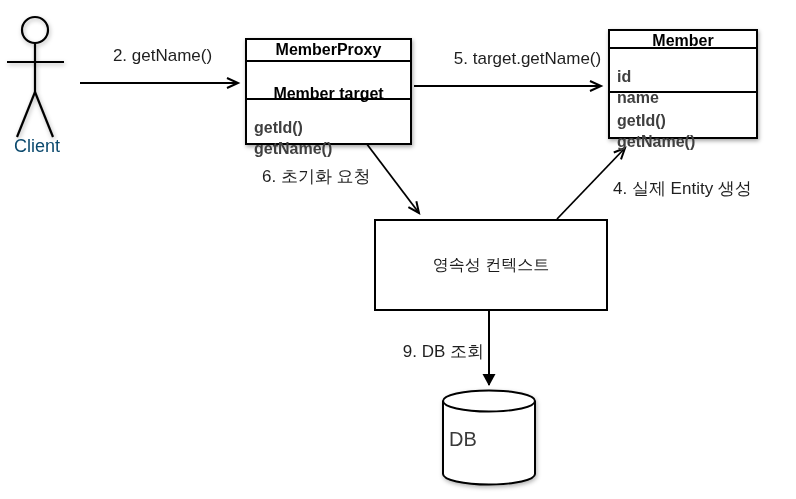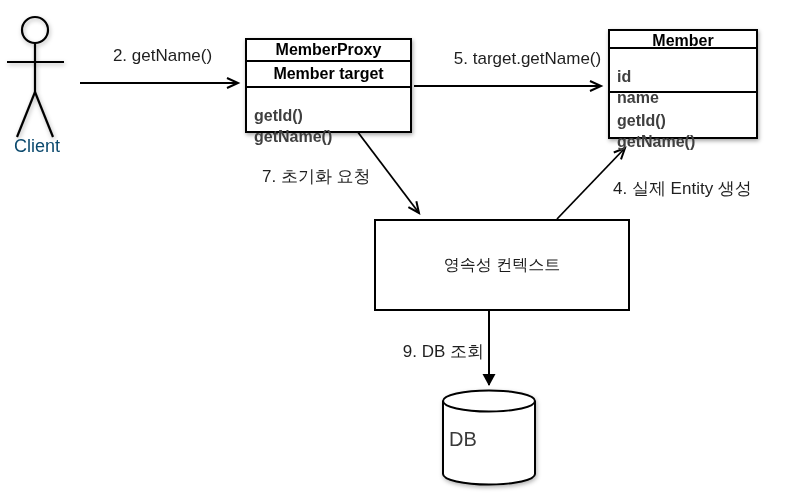--- a/index.html
+++ b/index.html
@@ -41,33 +41,33 @@
     border-bottom: 2px solid #000000;
   }
   .class-section {
     padding: 17px 7px 0 7px;
     font-weight: bold;
   }
   .class-line { line-height: 21px; white-space: nowrap; }
 
   #member-proxy-box { left: 245px; top: 38px; width: 167px; }
   #member-proxy-box .class-header { height: 22px; line-height: 20px; }
-  #member-proxy-box .class-row-bold { height: 26px; line-height: 24px; }
+  #member-proxy-box .class-row-bold { height: 18px; line-height: 24px; margin-top: 20px; }
   #member-proxy-box .class-section { height: 43px; }
 
   #member-box { left: 608px; top: 29px; width: 150px; }
   #member-box .class-header { height: 18px; line-height: 19px; }
   #member-box .attrs { height: 44px; border-bottom: 2px solid #000000; }
   #member-box .methods { height: 44px; }
   #member-box .class-section { padding-left: 7px; }
 
   #persistence-box {
     position: absolute;
     left: 374px; top: 219px;
-    width: 256px; height: 92px;
+    width: 234px; height: 92px;
     background: #ffffff;
     border: 2px solid #000000;
     display: flex;
     align-items: center;
     justify-content: center;
     font-size: 16px;
     color: #1a1a1a;
   }
 
   .flow-label {
@@ -162,17 +162,17 @@
   </div>
 
   <div id="persistence-box">
     <span>영속성 컨텍스트</span>
   </div>
 
   <div id="db-label">DB</div>
 
   <div class="flow-label" id="label-a1">2. getName()</div>
   <div class="flow-label" id="label-a5">5. target.getName()</div>
-  <div class="flow-label" id="label-a2">7. 초기화 요청</div>
+  <div class="flow-label" id="label-a2">6. 초기화 요청</div>
   <div class="flow-label" id="label-a4">4. 실제 Entity 생성</div>
   <div class="flow-label" id="label-a3">9. DB 조회</div>
 
 </div>
 
 </body></html>

